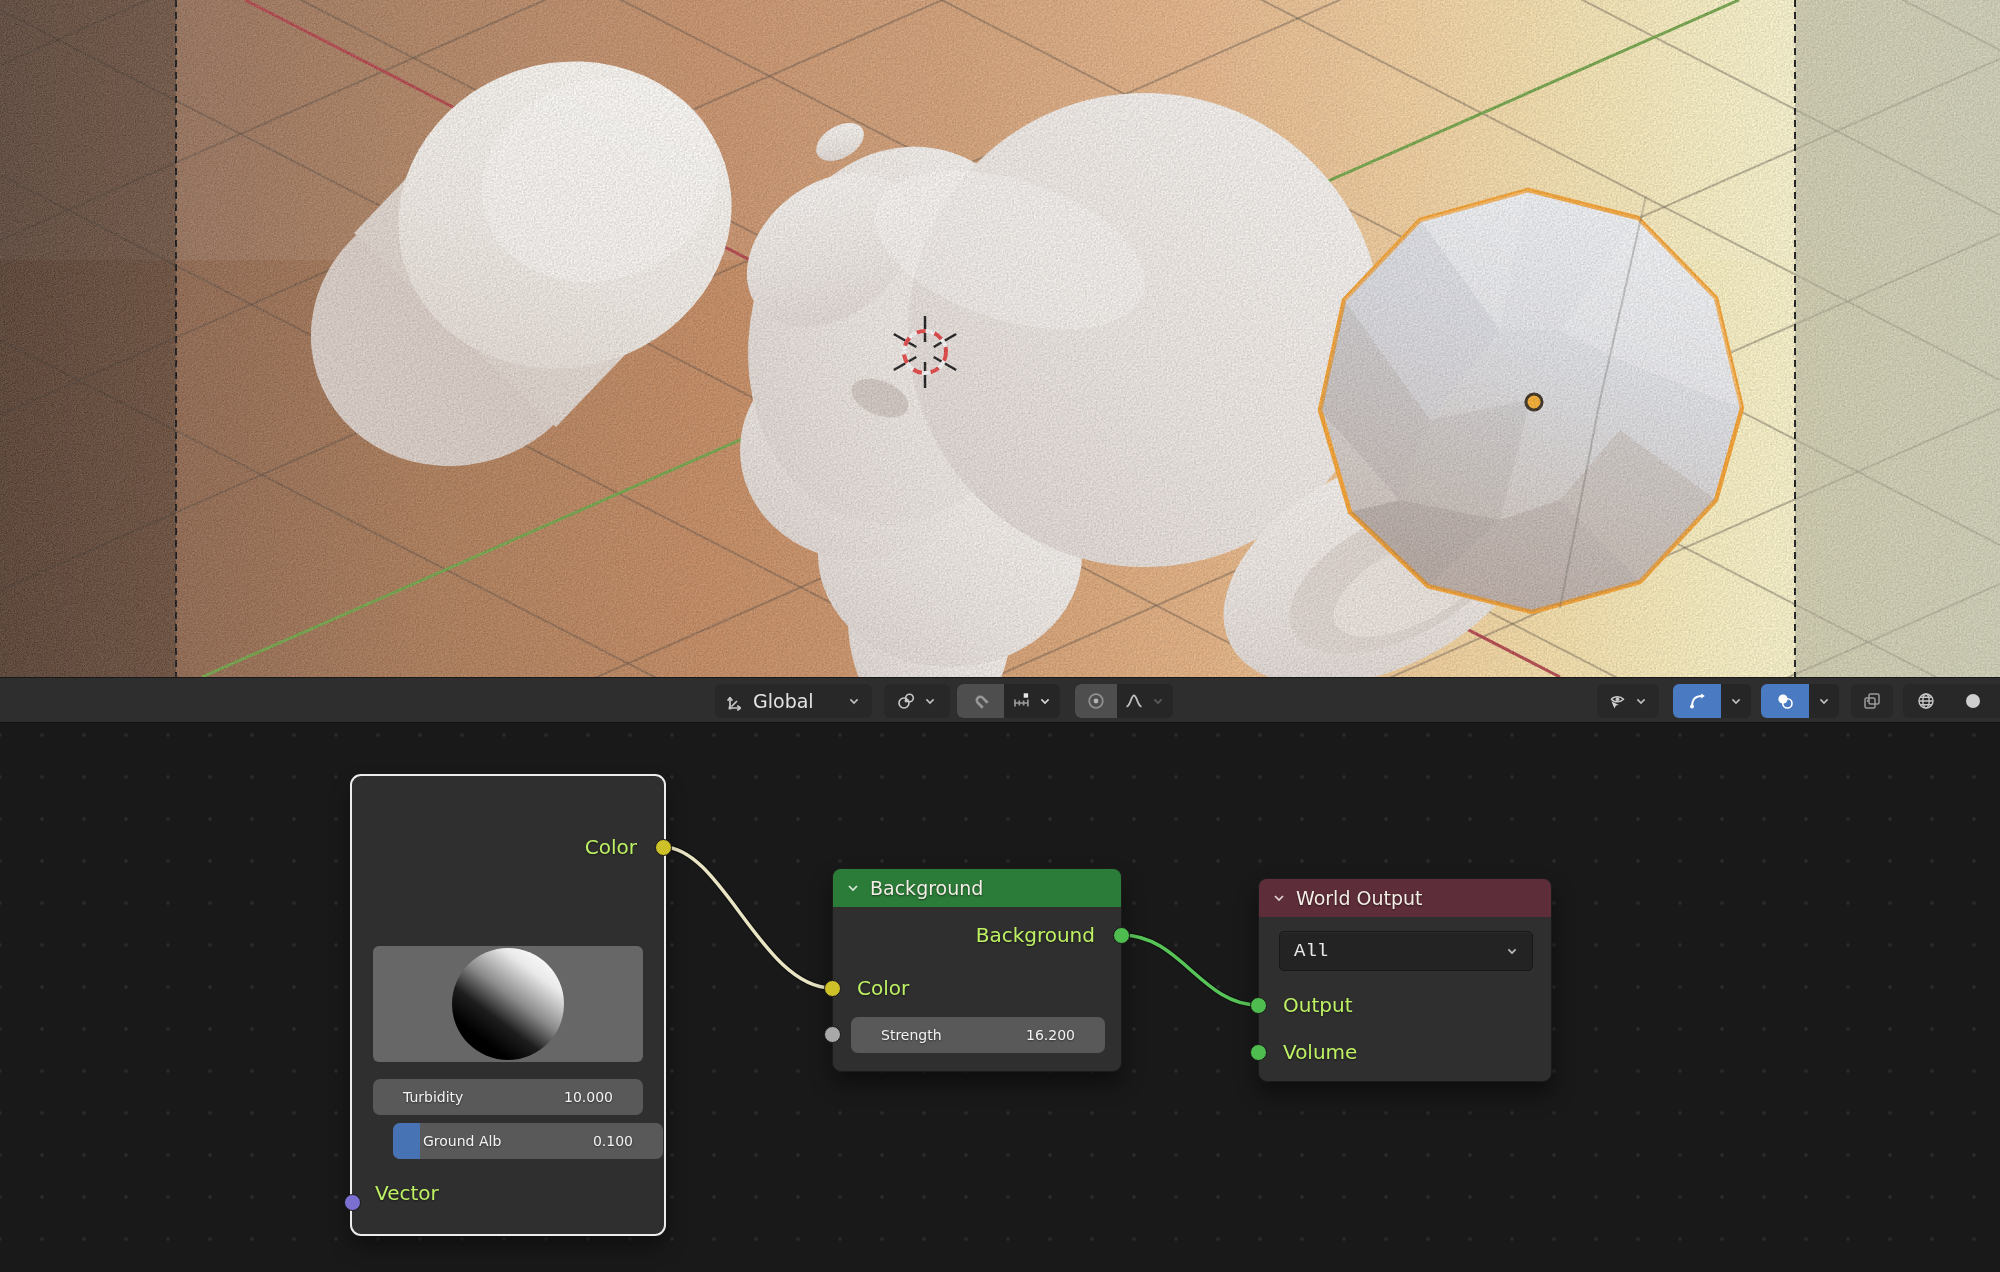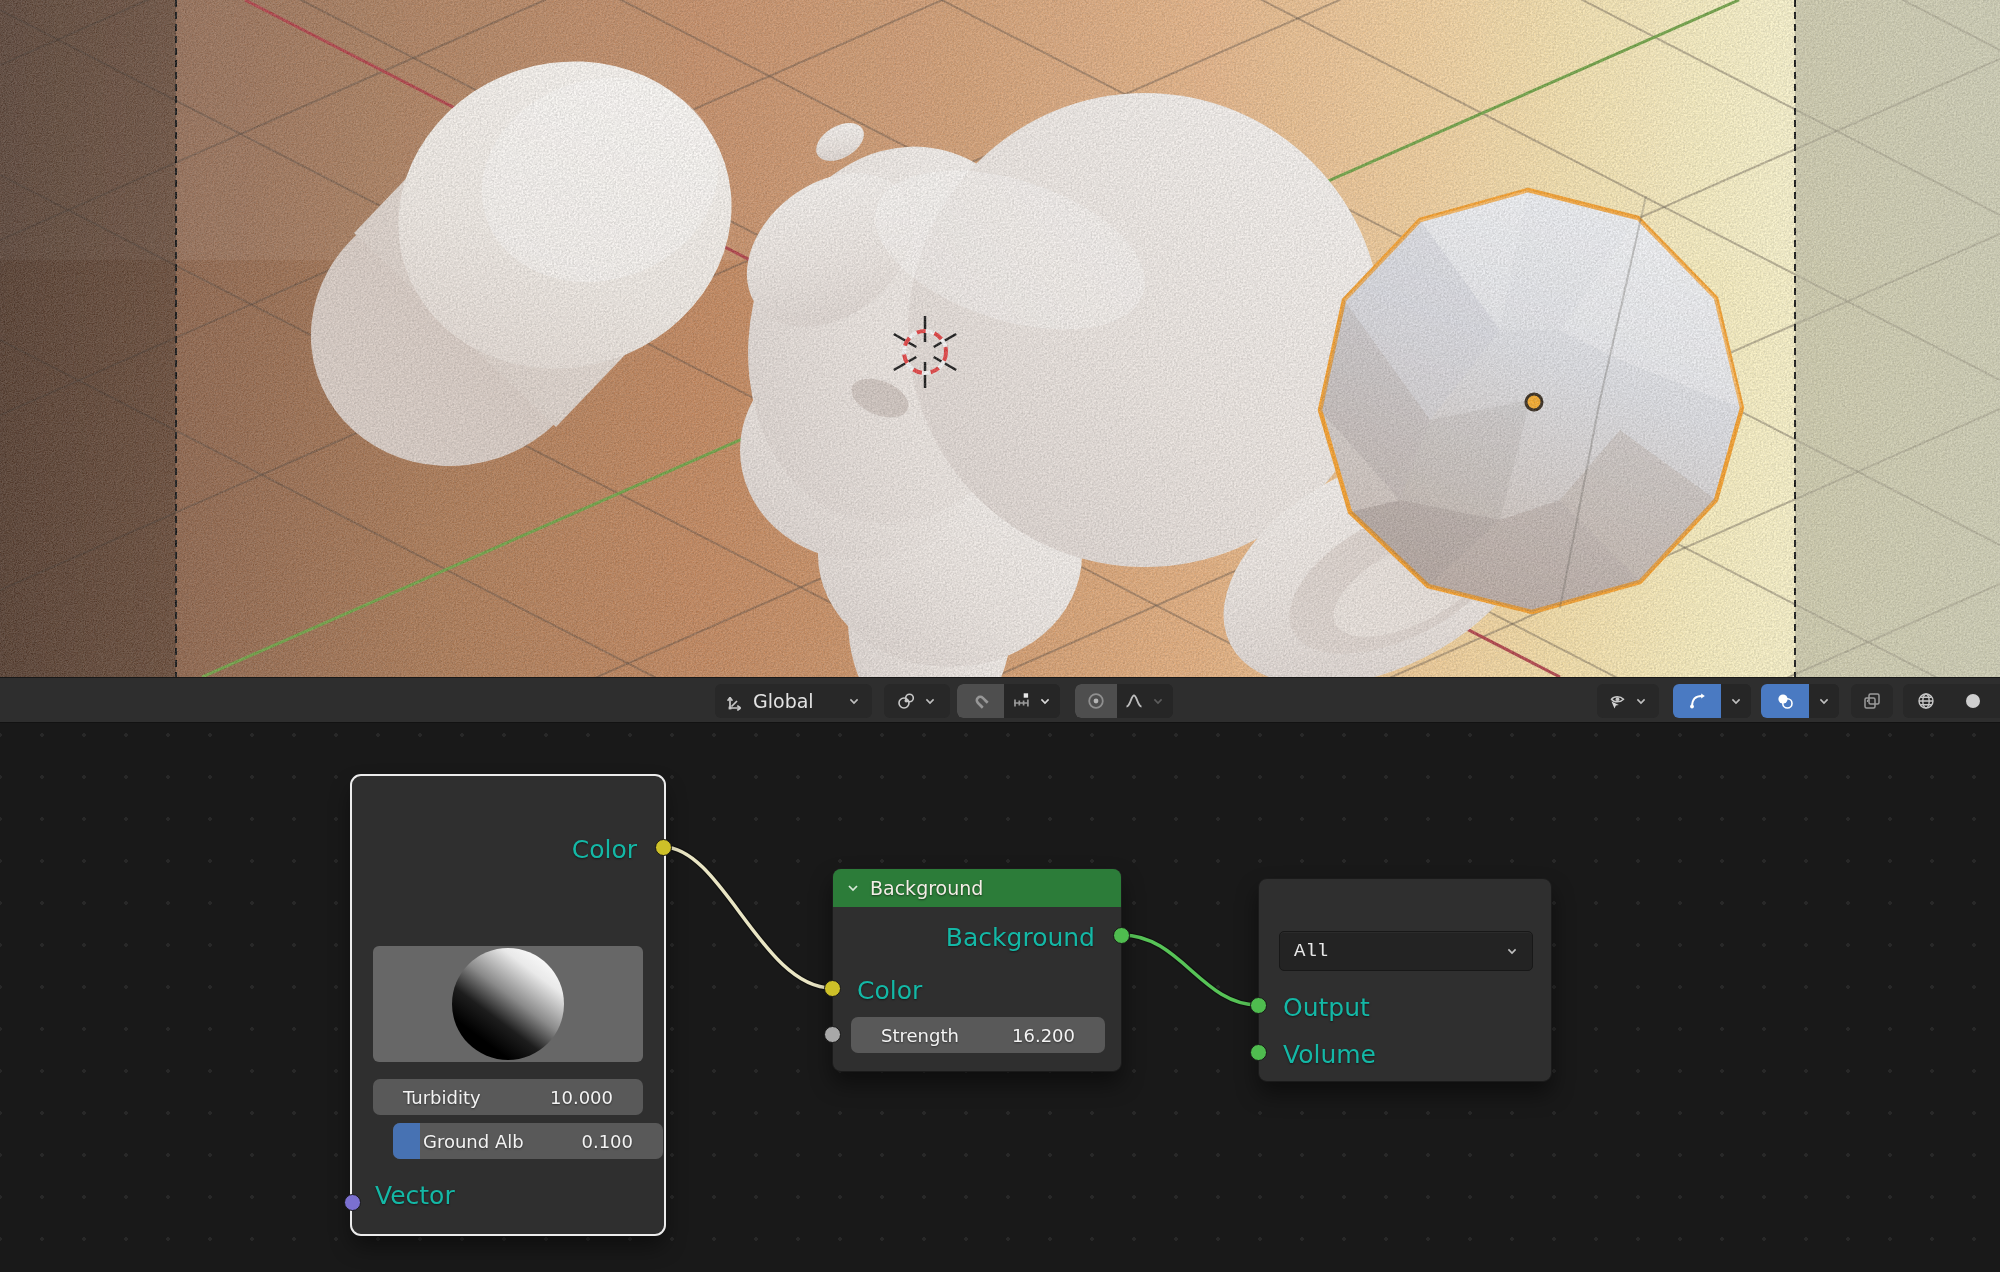--- a/index.html
+++ b/index.html
@@ -38,32 +38,32 @@
     display:flex;align-items:center;padding:0 12px;gap:9px;box-sizing:border-box;}
   .node-header .title{color:#f3eee6;font-size:19px;text-shadow:0 1px 2px rgba(0,0,0,.55);}
   .hdr-sky{background:#9a5a28;}
   .hdr-bg{background:#2c7c39;}
   .hdr-out{background:#5e2d3a;}
   .socket{position:absolute;width:17px;height:17px;border-radius:50%;border:1.5px solid #171717;box-sizing:border-box;}
   .sock-yellow{background:#cdc028;}
   .sock-green{background:#4fbc4f;}
   .sock-vector{background:#7b70d0;}
   .sock-grey{background:#a8a8a8;}
-  .io-label{position:absolute;color:#14b8a6;font-size:25px;text-shadow:0 1px 2px rgba(0,0,0,.5);}
+  .io-label{position:absolute;color:#bef264;font-size:20px;text-shadow:0 1px 2px rgba(0,0,0,.5);}
   .io-label.right{text-align:right;}
   .nselect{position:absolute;background:#232323;border:1px solid #181818;border-radius:5px;
     display:flex;align-items:center;justify-content:space-between;padding:0 12px 0 14px;
     color:#e8e8e8;font-size:19px;box-sizing:border-box;box-shadow:inset 0 1px 0 rgba(255,255,255,.04);}
   .sphere-widget{position:absolute;background:#676767;border-radius:6px;
     display:flex;align-items:center;justify-content:center;}
   .sun-sphere{width:112px;height:112px;border-radius:50%;
     background:linear-gradient(217deg,#ffffff 8%,#e9e9e9 24%,#8a8a8a 45%,#1d1d1d 62%,#000 78%);}
   .nslider{position:absolute;background:#595959;border-radius:7px;overflow:hidden;
     display:flex;align-items:center;justify-content:space-between;padding:0 30px;
-    color:#f3f3f3;font-size:18px;box-sizing:border-box;text-shadow:0 1px 2px rgba(0,0,0,.45);}
+    color:#f3f3f3;font-size:14px;box-sizing:border-box;text-shadow:0 1px 2px rgba(0,0,0,.45);}
   .nslider .fill{position:absolute;left:0;top:0;bottom:0;background:#4772b3;}
   .nslider span{position:relative;}
 </style>
 </head>
 <body>
 
 <div class="viewport">
 <svg width="2000" height="677" viewBox="0 0 2000 677">
   <defs>
     <linearGradient id="skybg" x1="0" y1="0" x2="1" y2="0">
@@ -395,20 +395,26 @@
   <span class="socket sock-yellow" style="left:-9px;top:111px;"></span>
   <span class="io-label" style="left:24px;top:107px;">Color</span>
   <span class="socket sock-grey" style="left:-9px;top:157px;"></span>
   <div class="nslider" style="left:18px;top:148px;width:254px;height:36px;">
     <span>Strength</span>
     <span>16.200</span>
   </div>
 </div>
 
 <div class="node" style="left:1258px;top:878px;width:294px;height:204px;">
+  <div class="node-header hdr-out">
+    <svg class="chev" viewBox="0 0 20 20">
+        <path d="M5 7.5 l5 5 5-5" stroke="#e3d2d7" stroke-width="2.2" fill="none"></path>
+      </svg>
+    <span class="title">World Output</span>
+  </div>
   <div class="nselect" style="left:20px;top:52px;width:254px;height:40px;font-family:Liberation Mono, monospace;">
     <span>All</span>
     <svg class="chev" viewBox="0 0 20 20">
         <path d="M5.5 8 l4.5 4.5 4.5-4.5" stroke="#bfbfbf" stroke-width="2" fill="none"></path>
       </svg>
   </div>
   <span class="socket sock-green" style="left:-9px;top:118px;"></span>
   <span class="io-label" style="left:24px;top:114px;">Output</span>
   <span class="socket sock-green" style="left:-9px;top:165px;"></span>
   <span class="io-label" style="left:24px;top:161px;">Volume</span>

